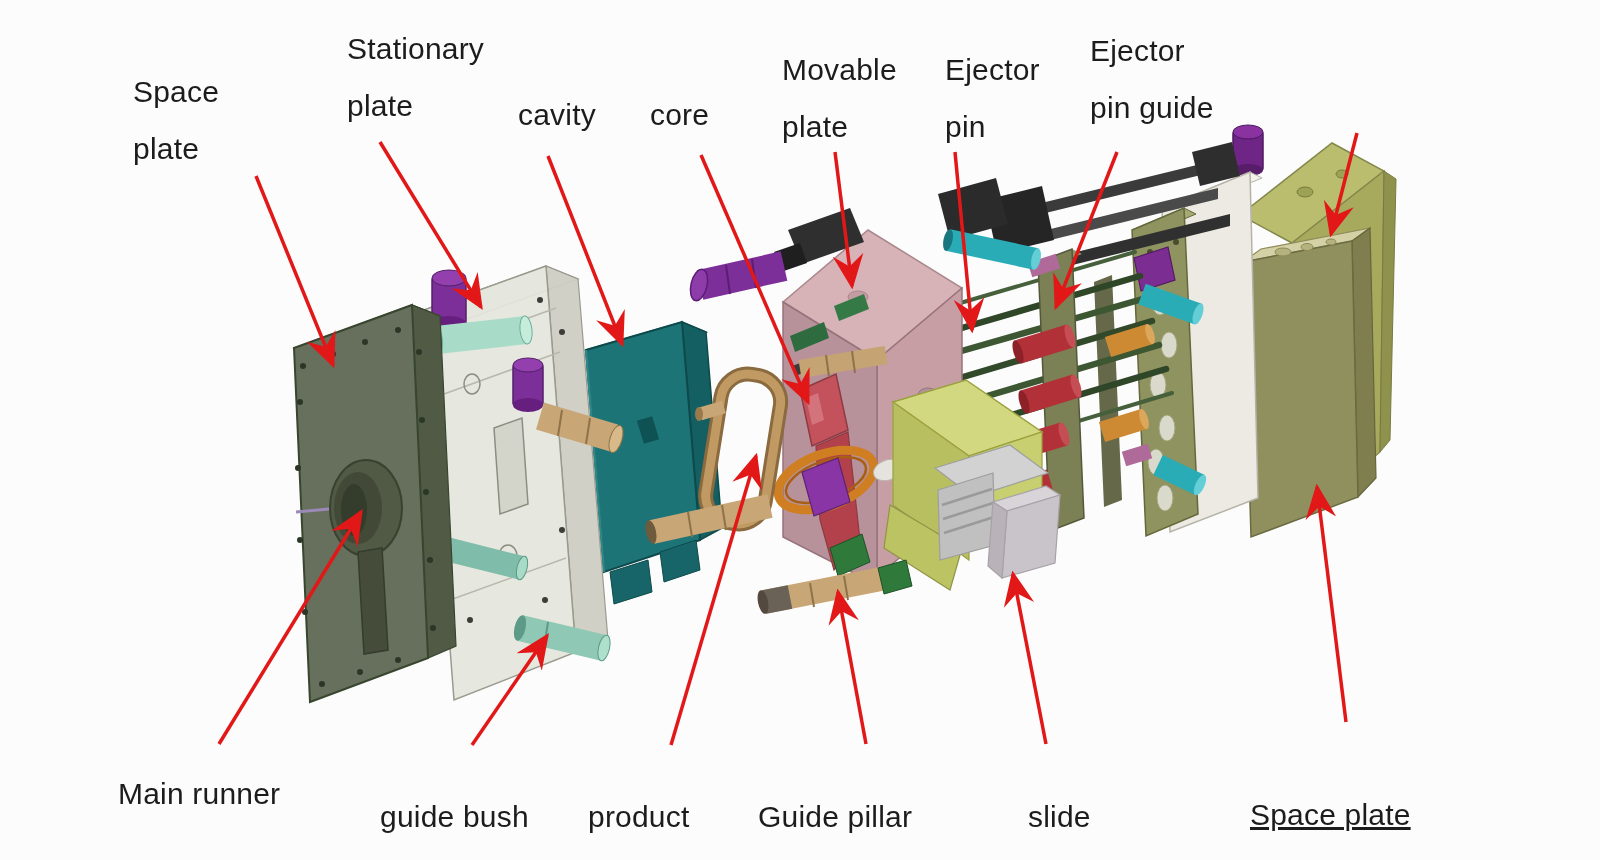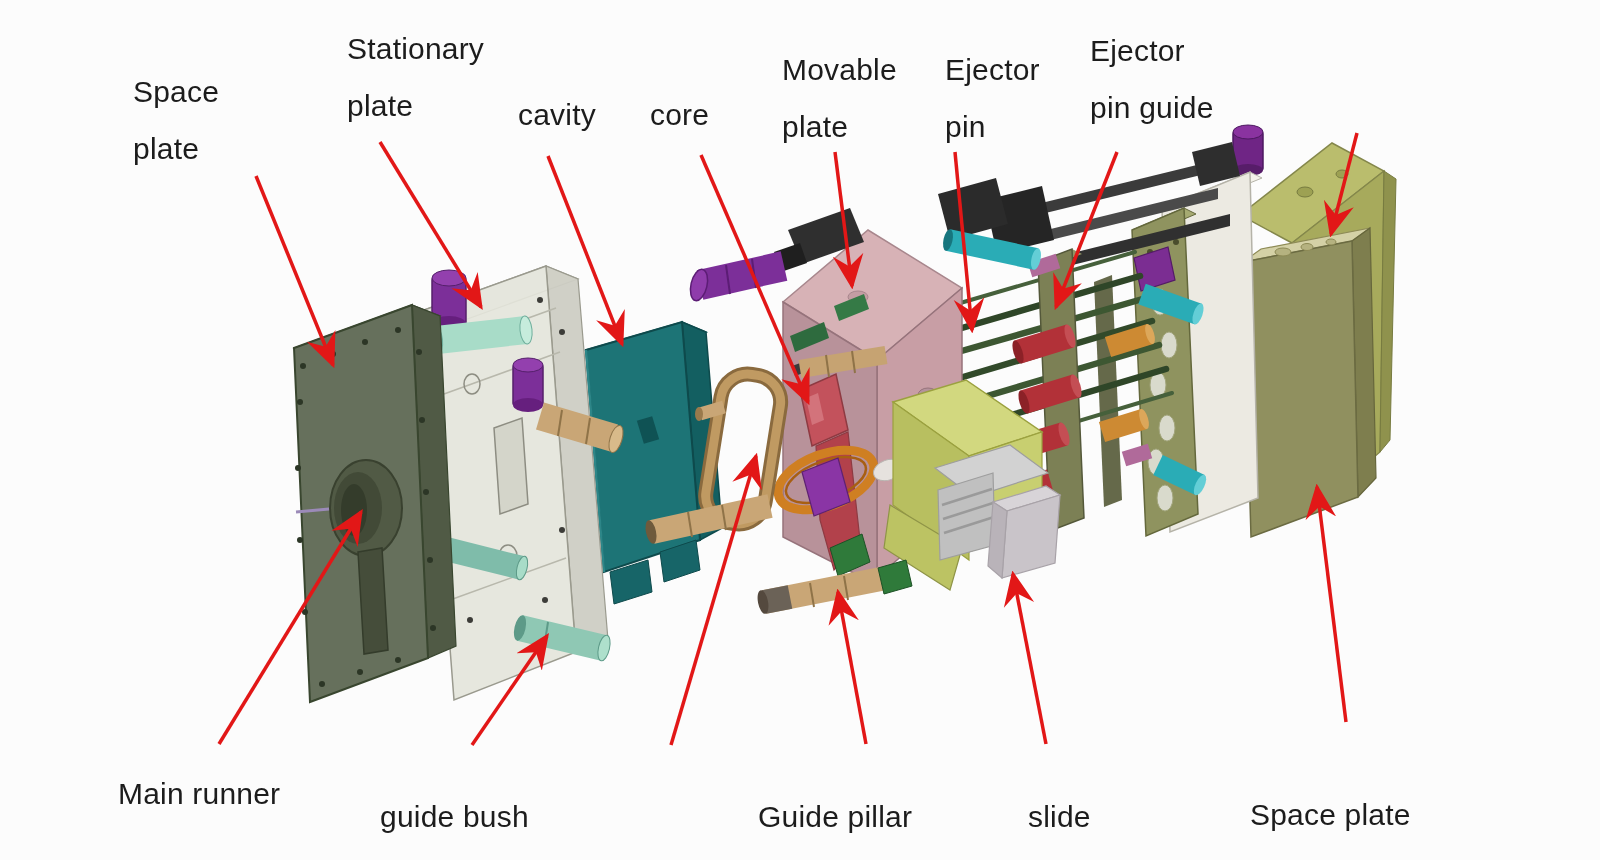--- a/index.html
+++ b/index.html
@@ -332,17 +332,18 @@
 <div class="label" style="left:945px;top:41px;">
   <div>Ejector</div>
   <div>pin</div>
 </div>
 <div class="label" style="left:1090px;top:22px;">
   <div>Ejector</div>
   <div>pin guide</div>
 </div>
 <div class="label" style="left:118px;top:765px;">Main runner</div>
 <div class="label" style="left:356px;top:788px;margin-left:24px;">guide bush</div>
+<div class="label" style="left:588px;top:788px;">product</div>
 <div class="label" style="left:758px;top:788px;">Guide pillar</div>
 <div class="label" style="left:1028px;top:788px;">slide</div>
-<div class="label" style="left:1250px;top:786px;">Space plate</div>
+<div class="label" style="left:1250px;top:786px;text-decoration:underline;">Space plate</div>
 
 </div>
 
 </body></html>

